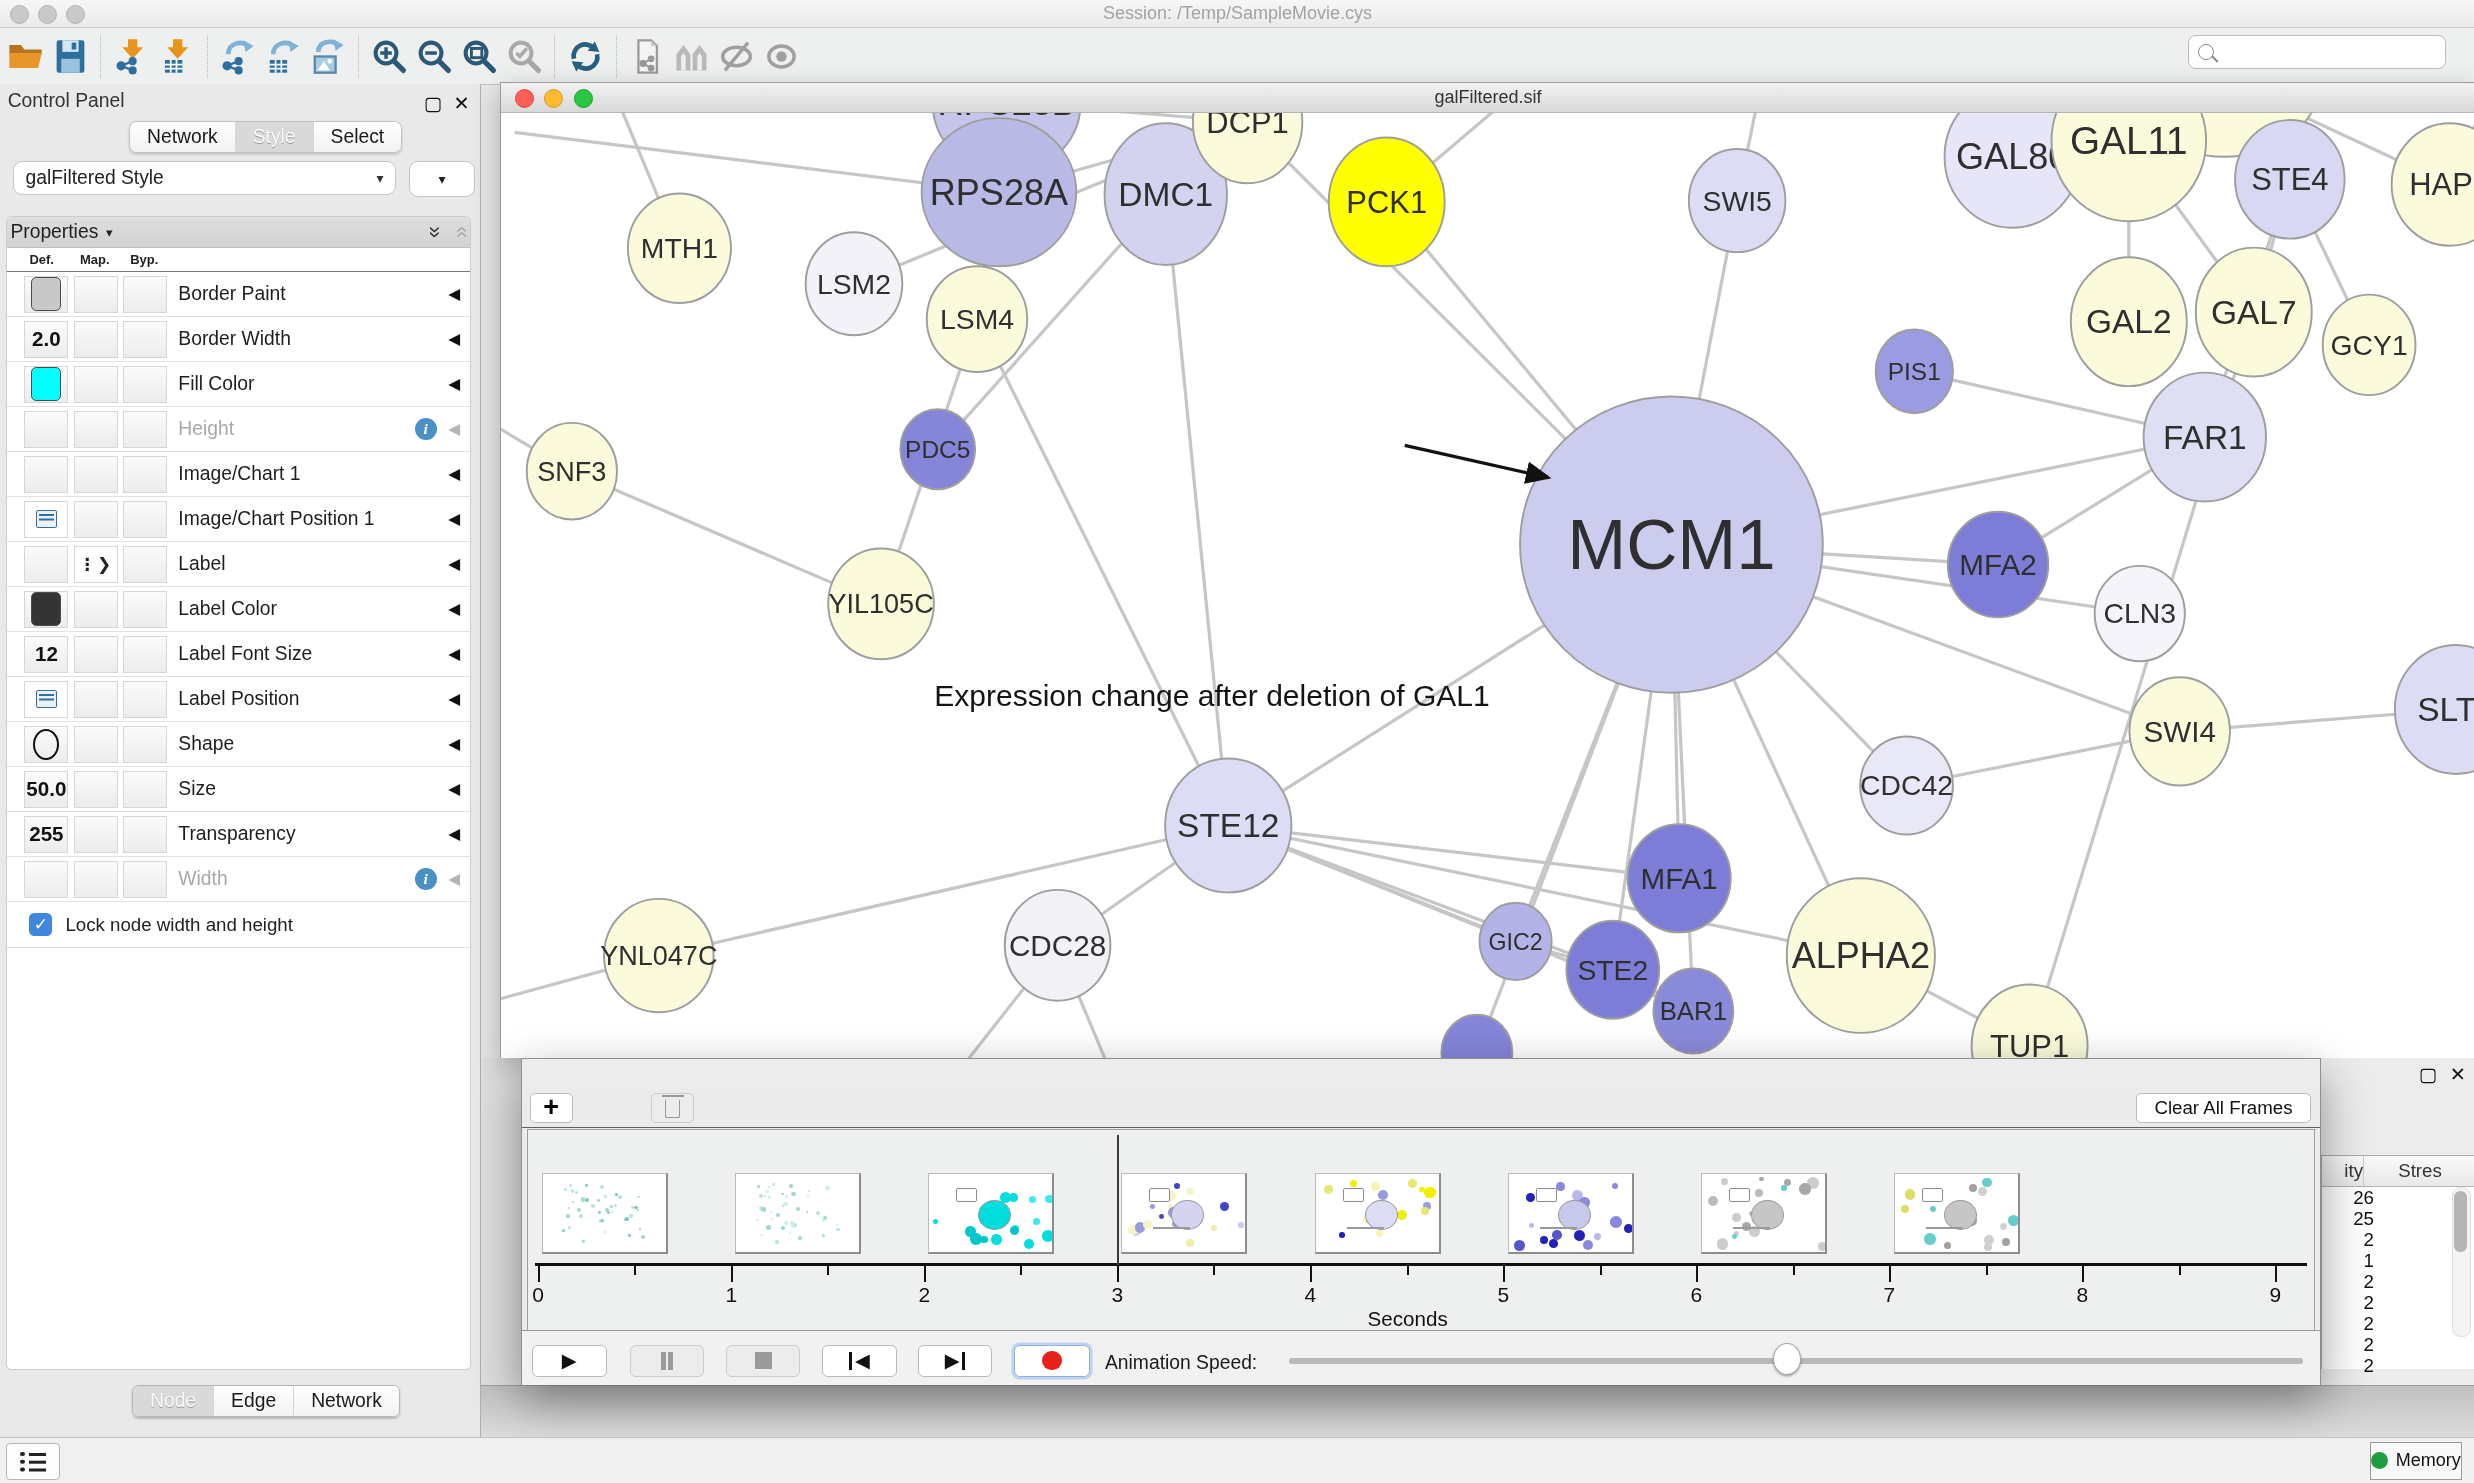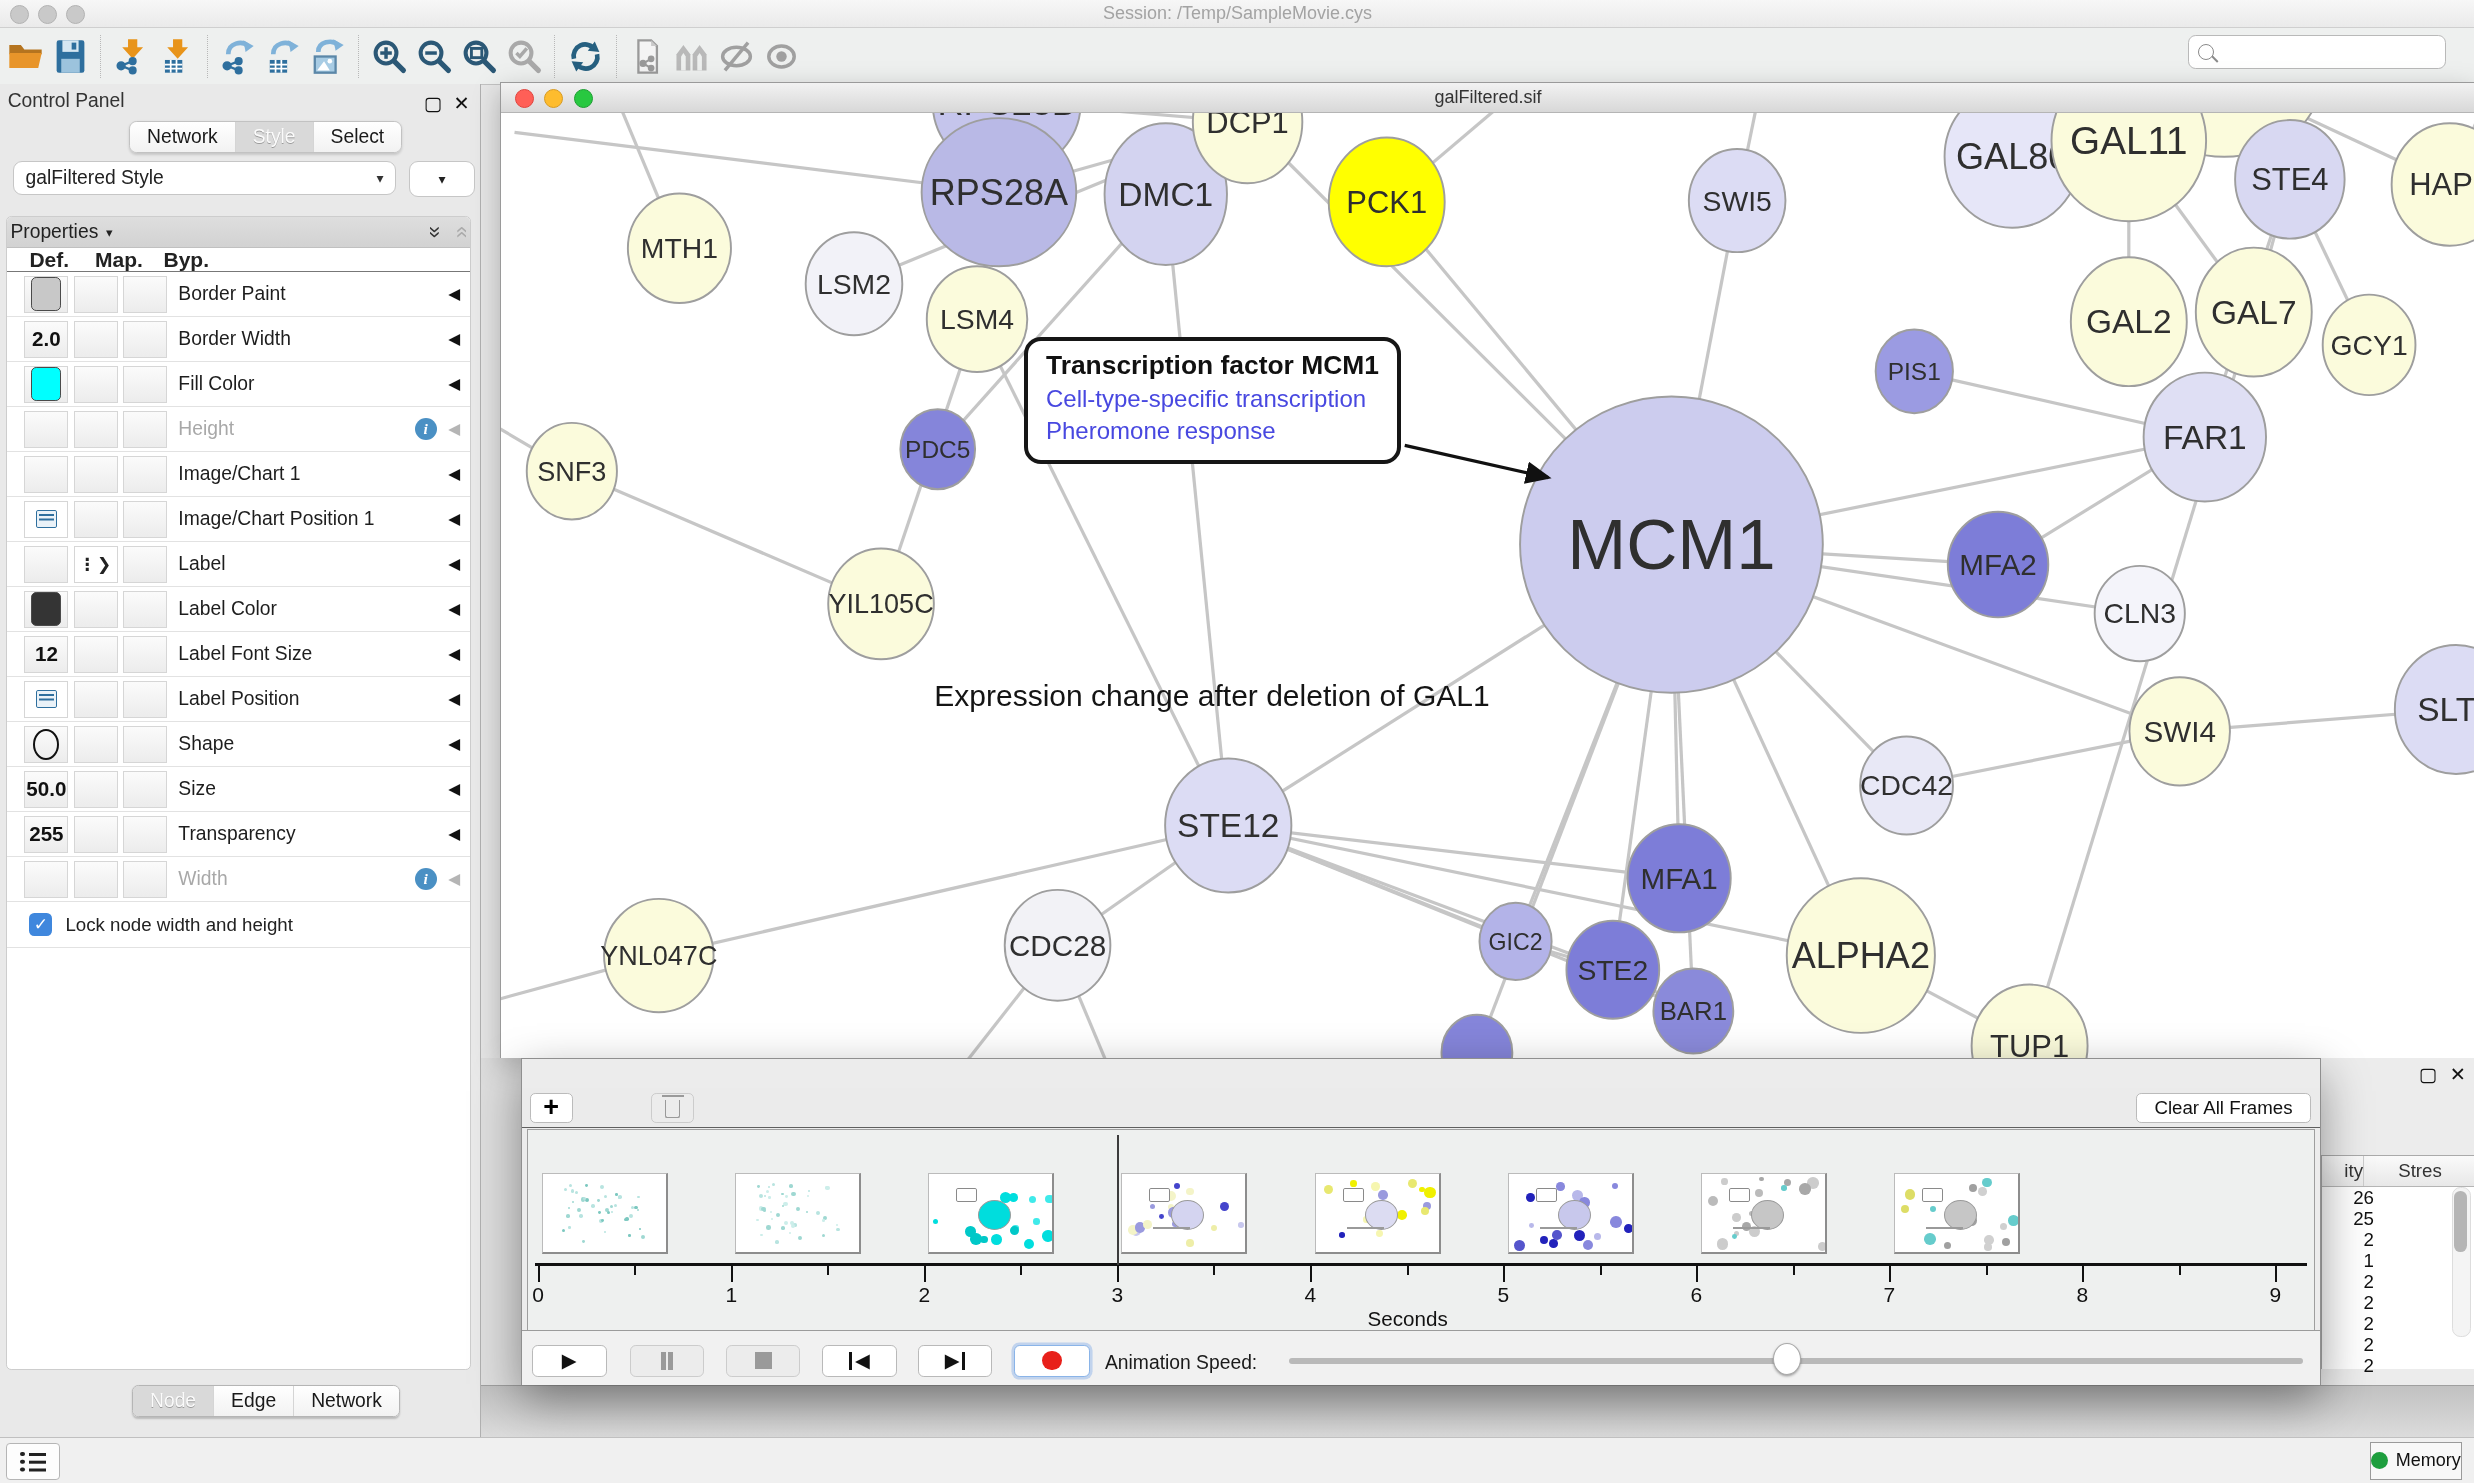--- a/index.html
+++ b/index.html
@@ -42,21 +42,21 @@
   .combo-btn{position:absolute;left:409px;top:77px;width:64px;height:34px;background:#fff;border:1.3px solid #c6c6c6;
              border-radius:9px;display:flex;align-items:center;justify-content:center;font-size:14px;}
   .propbox{position:absolute;left:6.4px;top:132px;width:465px;height:1154px;background:#fff;
            border:0.6px solid #cdcdcd;border-radius:5.2px;overflow:hidden;box-sizing:border-box;}
   .prophead{height:30px;background:linear-gradient(#dedede,#d2d2d2);display:flex;align-items:center;
             padding:0 3px;font-size:19.3px;color:#222;border-bottom:0.6px solid #c0c0c0;}
   .prophead .caret{font-size:13px;margin-left:7.7px;}
   .prophead .chevs{margin-left:auto;display:flex;gap:14px;}
   .chev{display:inline-block;font-size:22px;line-height:22px;transform:rotate(90deg);color:#333;}
   .chev.up{transform:rotate(-90deg);color:#aaa;}
-  .colheads{height:23px;display:flex;align-items:center;font-size:21px;font-weight:bold;color:#222;
+  .colheads{height:23px;display:flex;align-items:center;font-size:13px;font-weight:bold;color:#222;
             border-bottom:1.3px solid #777;}
   .colheads span:nth-child(1){margin-left:22px;}
   .colheads span:nth-child(2){margin-left:26px;}
   .colheads span:nth-child(3){margin-left:20.6px;}
   .prow{height:44px;display:flex;align-items:center;border-bottom:0.6px solid #e2e2e2;position:relative;}
   .cell{width:44px;height:37px;margin-left:5.2px;background:linear-gradient(#fbfbfb,#ececec);
         border:0.6px solid #d6d6d6;display:flex;align-items:center;justify-content:center;box-sizing:border-box;}
   .cell:first-child{margin-left:17px;}
   .swatch{width:28px;height:32px;border:1.3px solid #4a4a4a;border-radius:5.2px;}
   .defval{font-size:20.6px;font-weight:bold;color:#111;}
@@ -670,25 +670,20 @@
           <ellipse cx="244" cy="1308" rx="85" ry="88" fill="#fbfbdc" stroke="#9e9e9e" stroke-width="3"></ellipse>
           <text x="244" y="1308" dy="0.35em" text-anchor="middle" font-size="42" fill="#2f2f2f" font-family="&quot;Liberation Sans&quot;,&quot;DejaVu Sans&quot;,sans-serif">YNL047C</text>
           <ellipse cx="1514" cy="1458" rx="55" ry="58" fill="#8585da" stroke="#9e9e9e" stroke-width="3"></ellipse>
           <defs>
             <marker id="ah" markerWidth="10" markerHeight="10" refX="7" refY="3.5" orient="auto">
               <polygon points="0 0, 8 3.5, 0 7" fill="#111"></polygon>
             </marker>
           </defs>
           <line x1="1402" y1="516" x2="1625" y2="566" stroke="#111" stroke-width="5" marker-end="url(#ah)"></line>
         </svg>
-      <div class="annot">
-        <div class="t">Transcription factor MCM1</div>
-        <div class="l">Cell-type-specific transcription</div>
-        <div class="l">Pheromone response</div>
-      </div>
       <div class="netcaption">Expression change after deletion of GAL1</div>
     </div>
   </div>
 
   <div class="tabstrip"></div>
 
   <div class="tablepanel">
     <div class="tp-icons">
       <span>▢</span>
       <span>✕</span>

